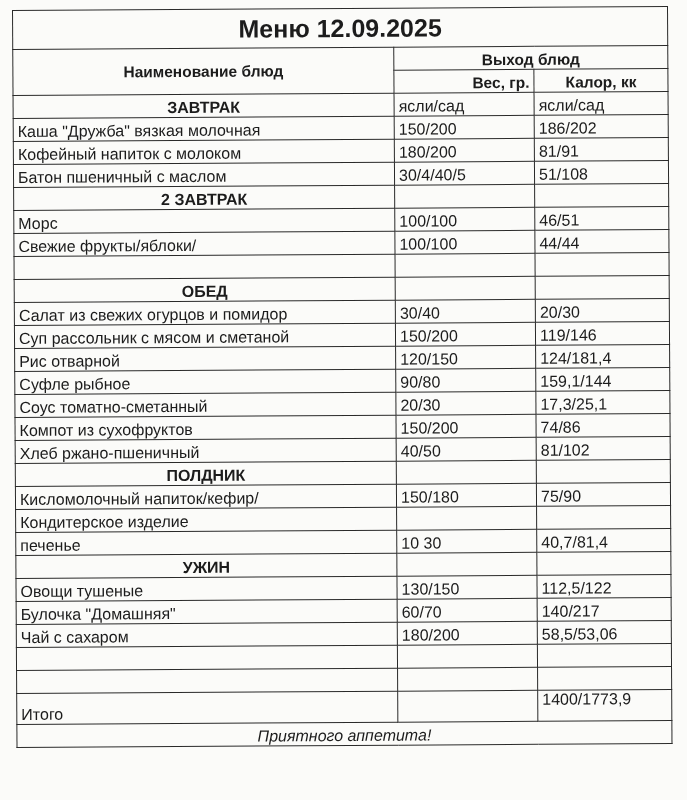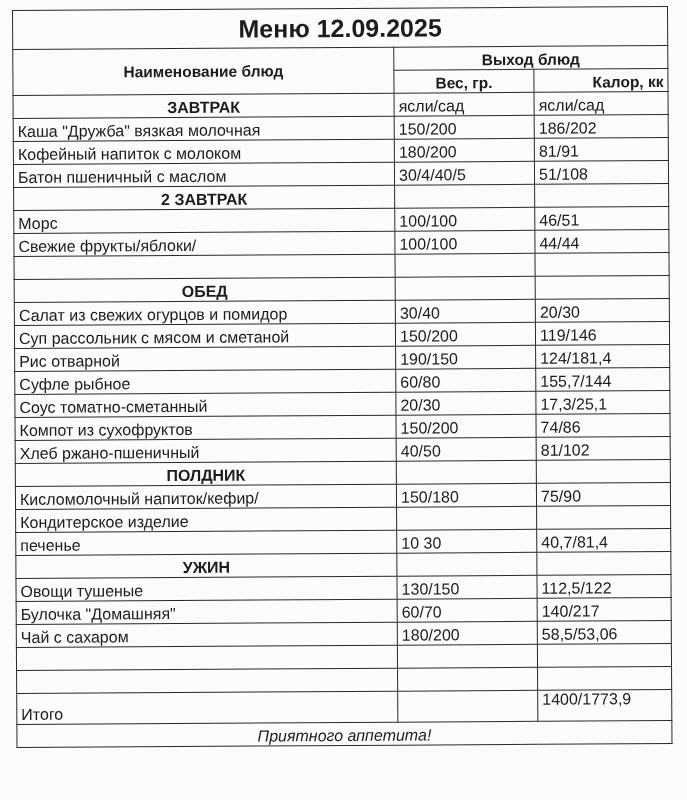--- a/index.html
+++ b/index.html
@@ -28,22 +28,22 @@
   </colgroup>
   <tbody id="tbody">
     <tr>
       <td colspan="3" class="title">Меню 12.09.2025</td>
     </tr>
     <tr>
       <td rowspan="2" class="hdr hdr-left">Наименование блюд</td>
       <td colspan="2" class="hdr">Выход блюд</td>
     </tr>
     <tr>
-      <td class="hdr" style="text-align:center">Вес, гр.</td>
-      <td class="hdr" style="text-align:right">Калор, кк</td>
+      <td class="hdr" style="text-align:right">Вес, гр.</td>
+      <td class="hdr" style="text-align:center">Калор, кк</td>
     </tr>
   <tr>
           <td class="section">ЗАВТРАК</td>
           <td class="num">ясли/сад</td>
           <td class="num">ясли/сад</td>
         </tr>
         <tr>
           <td>Каша "Дружба"  вязкая  молочная</td>
           <td class="num">150/200</td>
           <td class="num">186/202</td>
@@ -88,27 +88,27 @@
           <td class="num">30/40</td>
           <td class="num">20/30</td>
         </tr>
         <tr>
           <td>Суп рассольник с мясом и сметаной</td>
           <td class="num">150/200</td>
           <td class="num">119/146</td>
         </tr>
         <tr>
           <td>Рис отварной</td>
-          <td class="num">190/150</td>
+          <td class="num">120/150</td>
           <td class="num">124/181,4</td>
         </tr>
         <tr>
           <td>Суфле рыбное</td>
-          <td class="num">60/80</td>
-          <td class="num">155,7/144</td>
+          <td class="num">90/80</td>
+          <td class="num">159,1/144</td>
         </tr>
         <tr>
           <td>Соус томатно-сметанный</td>
           <td class="num">20/30</td>
           <td class="num">17,3/25,1</td>
         </tr>
         <tr>
           <td>Компот из сухофруктов</td>
           <td class="num">150/200</td>
           <td class="num">74/86</td>

